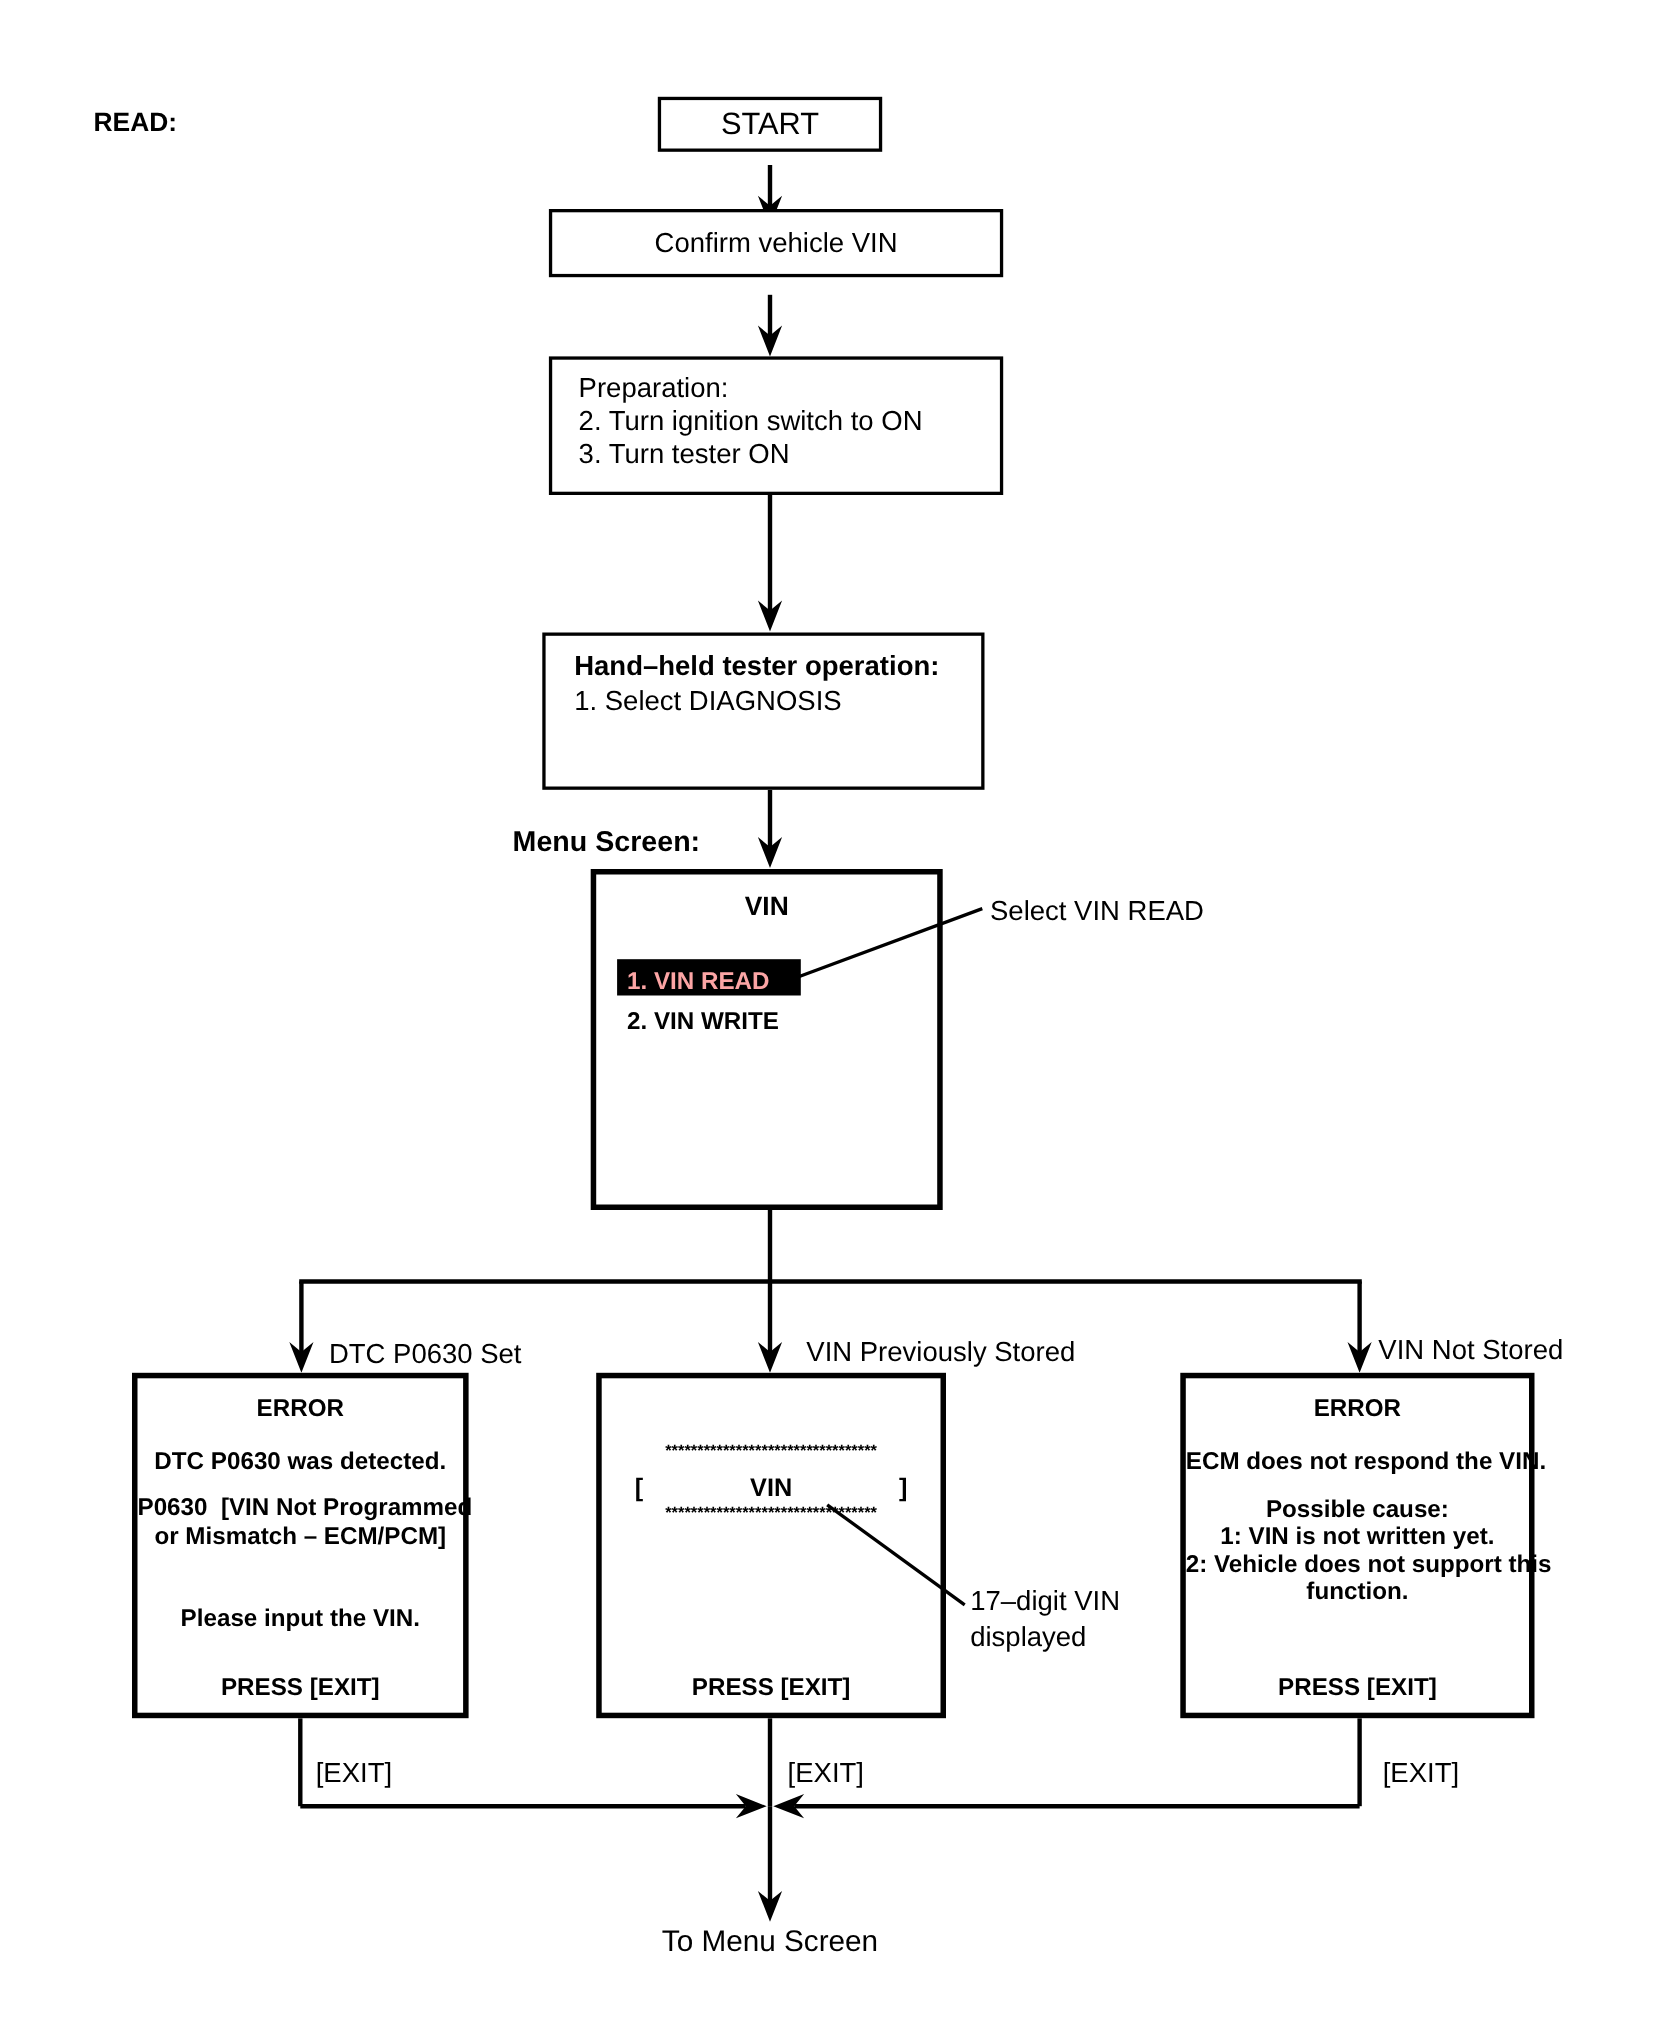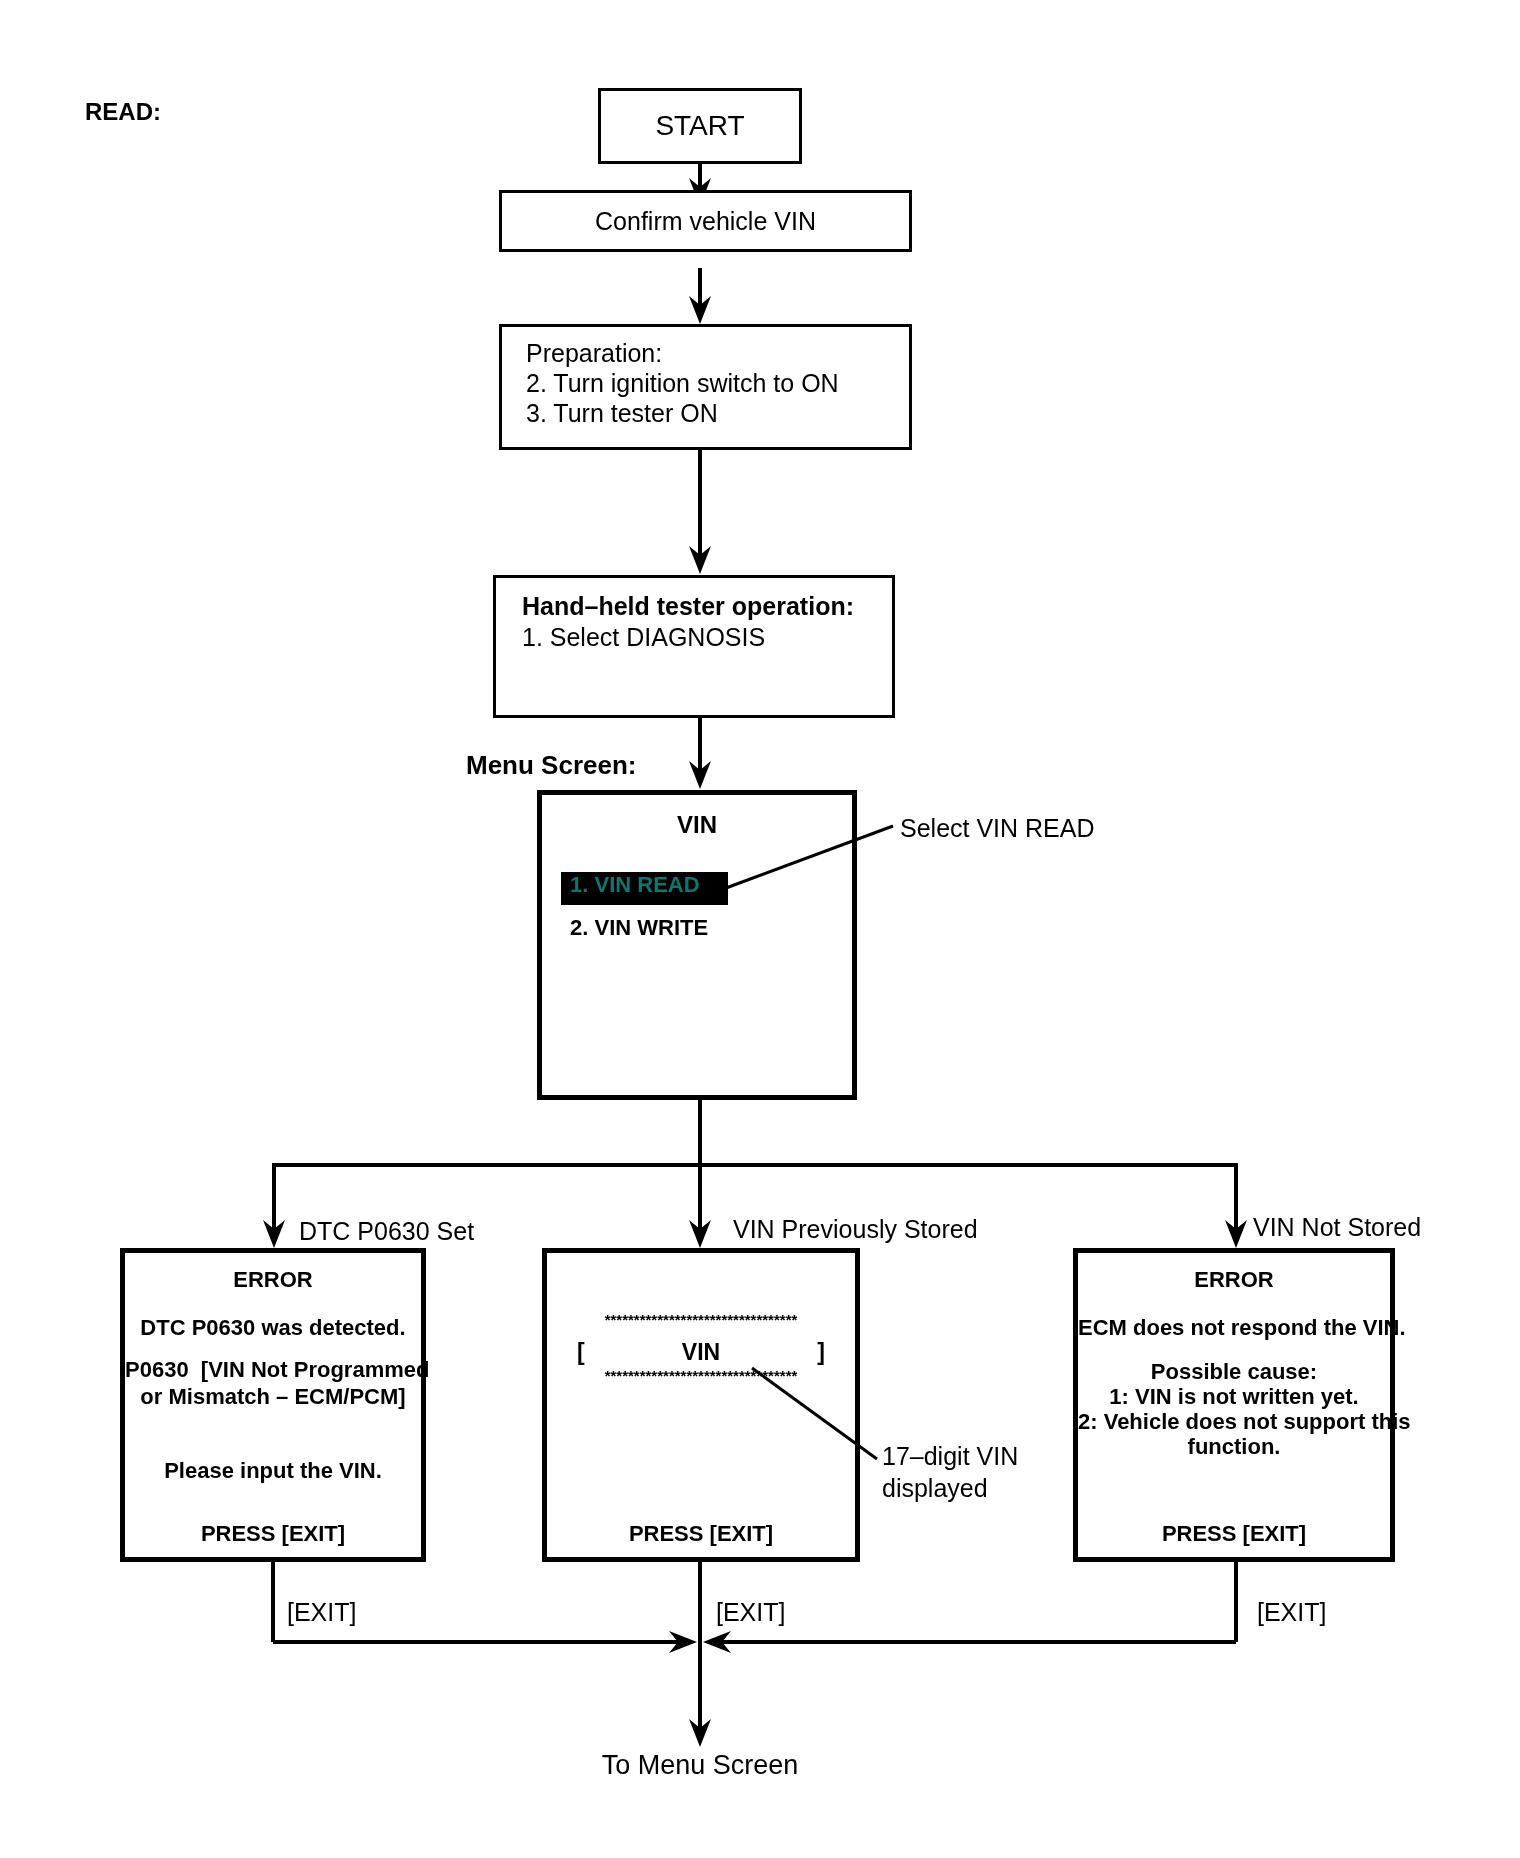--- a/index.html
+++ b/index.html
@@ -47,22 +47,22 @@
   }
   .ast{font-size:15px;letter-spacing:0px;font-weight:bold;}
 
   .label-big{font-weight:bold;font-size:24px;}
   .label-reg{font-size:25px;}
 
   
   #vin-menu-title{position:absolute;left:0;right:0;top:16px;text-align:center;font-weight:bold;font-size:24px;}
   #vin-read-highlight{
     position:absolute;left:19px;top:77px;width:167px;height:33px;
-    background:#000;color:#0f766e;font-weight:bold;font-size:22px;
-    display:flex;align-items:flex-start;padding-left:9px;box-sizing:border-box;
+    background:#000;color:#fca5a5;font-weight:bold;font-size:22px;
+    display:flex;align-items:flex-end;padding-left:9px;box-sizing:border-box;
   }
   #vin-write-item{
     position:absolute;left:28px;top:120px;
     font-weight:bold;font-size:22px;
   }
   .bracket-row{
     position:absolute;left:30px;right:30px;
     display:flex;justify-content:space-between;align-items:center;
     font-weight:bold;font-size:23px;
   }
@@ -111,21 +111,21 @@
     </g>
   </svg>
 
   <svg id="leader-layer" class="layer" width="1520" height="1858">
     <line x1="726" y1="888" x2="893" y2="826" stroke="#000" stroke-width="3"></line>
     <line x1="752" y1="1368" x2="877" y2="1459" stroke="#000" stroke-width="3"></line>
   </svg>
 
   <div class="abs label-big" style="left:85px;top:98px;">READ:</div>
 
-  <div class="pbox center" style="left:598px;top:88px;width:204px;height:76px;">
+  <div class="pbox center" style="left:598px;top:88px;width:204px;height:50px;">
     <span class="ptext" style="font-size:28px;">START</span>
   </div>
 
   <div class="pbox center" style="left:499px;top:190px;width:413px;height:62px;">
     <span class="ptext">Confirm vehicle VIN</span>
   </div>
 
   <div class="pbox" style="left:499px;top:324px;width:413px;height:126px;">
     <div class="listbox-inner">
       <div>Preparation:</div>

